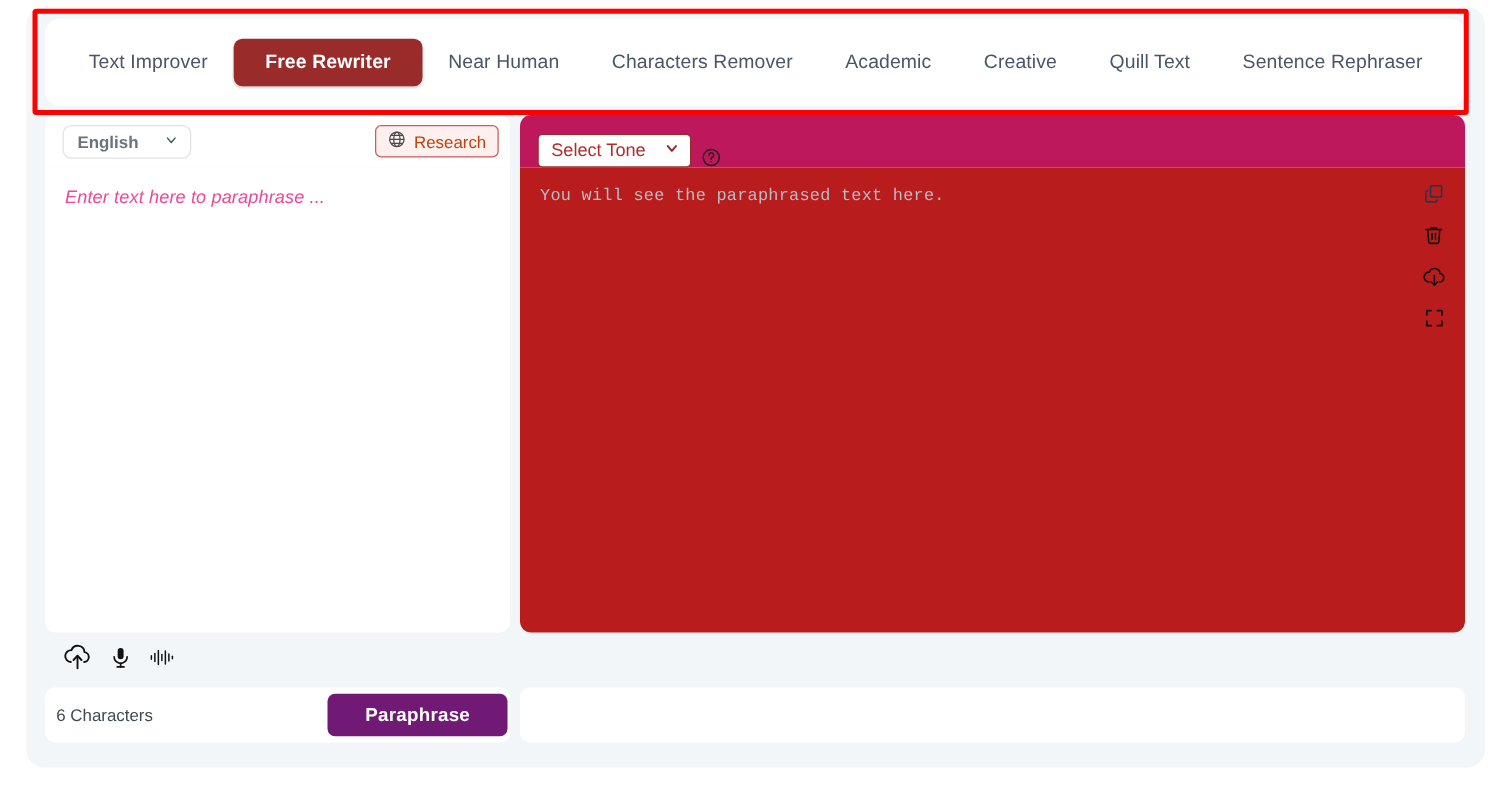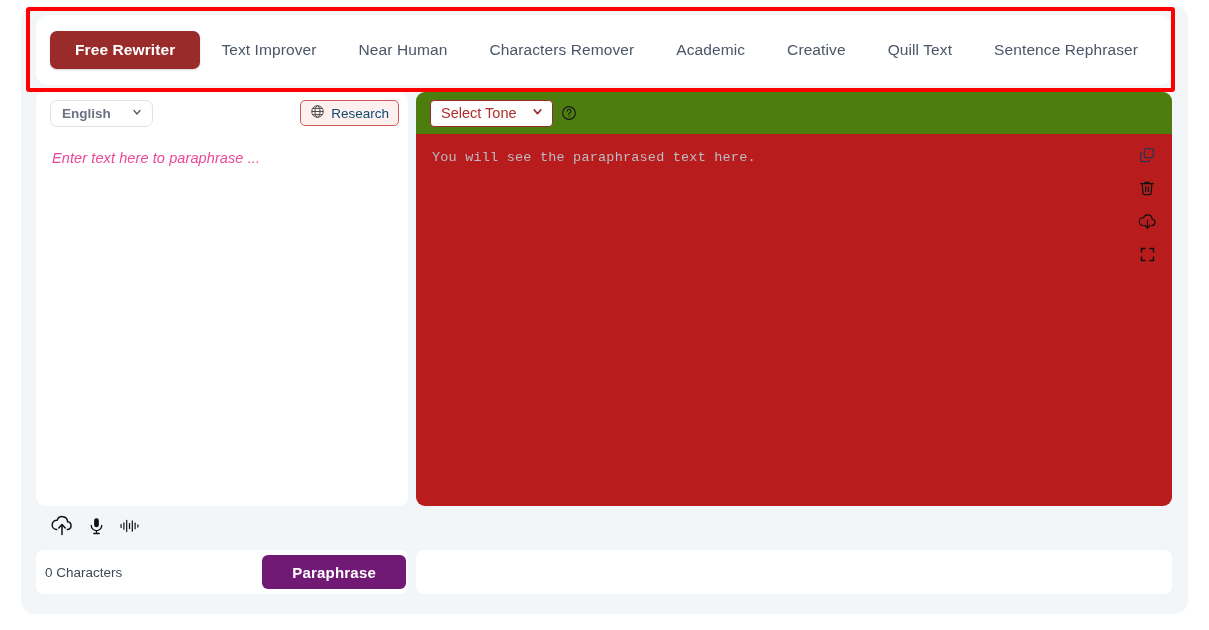--- a/index.html
+++ b/index.html
@@ -96,25 +96,25 @@
     align-items: center;
     justify-content: space-between;
     padding: 0 9px 0 14px;
   }
 
   .toolbar-gap { width: 8px; }
 
   .toolbar-right {
     flex: 1;
     height: 42px;
-    background: #4d7c0f;
+    background: #be185d;
     border-top-left-radius: 9px;
     border-top-right-radius: 9px;
     display: flex;
-    align-items: center;
+    align-items: flex-end;
     padding: 0 14px;
     gap: 8px;
   }
 
   .lang-select {
     display: flex;
     align-items: center;
     gap: 20px;
     border: 1px solid #e2e2e2;
     border-radius: 7px;
@@ -129,21 +129,21 @@
   .research-btn {
     display: flex;
     align-items: center;
     gap: 6px;
     border: 1px solid #d05a5a;
     background: #fdf0ee;
     border-radius: 5px;
     height: 26px;
     padding: 0 9px;
     font-size: 13.5px;
-    color: #0c4a6e;
+    color: #c2410c;
   }
 
   .tone-select {
     display: flex;
     align-items: center;
     gap: 14px;
     border: 1.5px solid #9a2b2b;
     border-radius: 4px;
     height: 27px;
     padding: 0 8px 0 10px;
@@ -276,22 +276,22 @@
   }
 </style>
 </head>
 <body>
 
 <div id="app">
 
   <div class="shell"></div>
 
   <div class="tabbar-card">
+    <div class="tab">Text Improver</div>
     <div class="tab active">Free Rewriter</div>
-    <div class="tab">Text Improver</div>
     <div class="tab">Near Human</div>
     <div class="tab">Characters Remover</div>
     <div class="tab">Academic</div>
     <div class="tab">Creative</div>
     <div class="tab">Quill Text</div>
     <div class="tab">Sentence Rephraser</div>
   </div>
 
   <div class="annot-box"></div>
 
@@ -417,20 +417,20 @@
         <line x1="15" y1="6.5" x2="15" y2="13.5"></line>
         <line x1="19" y1="2.5" x2="19" y2="17.5"></line>
         <line x1="23" y1="6" x2="23" y2="14"></line>
         <line x1="27" y1="8.5" x2="27" y2="11.5"></line>
       </svg>
     </span>
   </div>
 
   <div class="footer-row">
     <div class="footer-left">
-      <span class="char-count">0 Characters</span>
+      <span class="char-count">6 Characters</span>
       <button class="paraphrase-btn">Paraphrase</button>
     </div>
     <div class="footer-gap"></div>
     <div class="footer-right"></div>
   </div>
 
 </div>
 
 </body></html>

